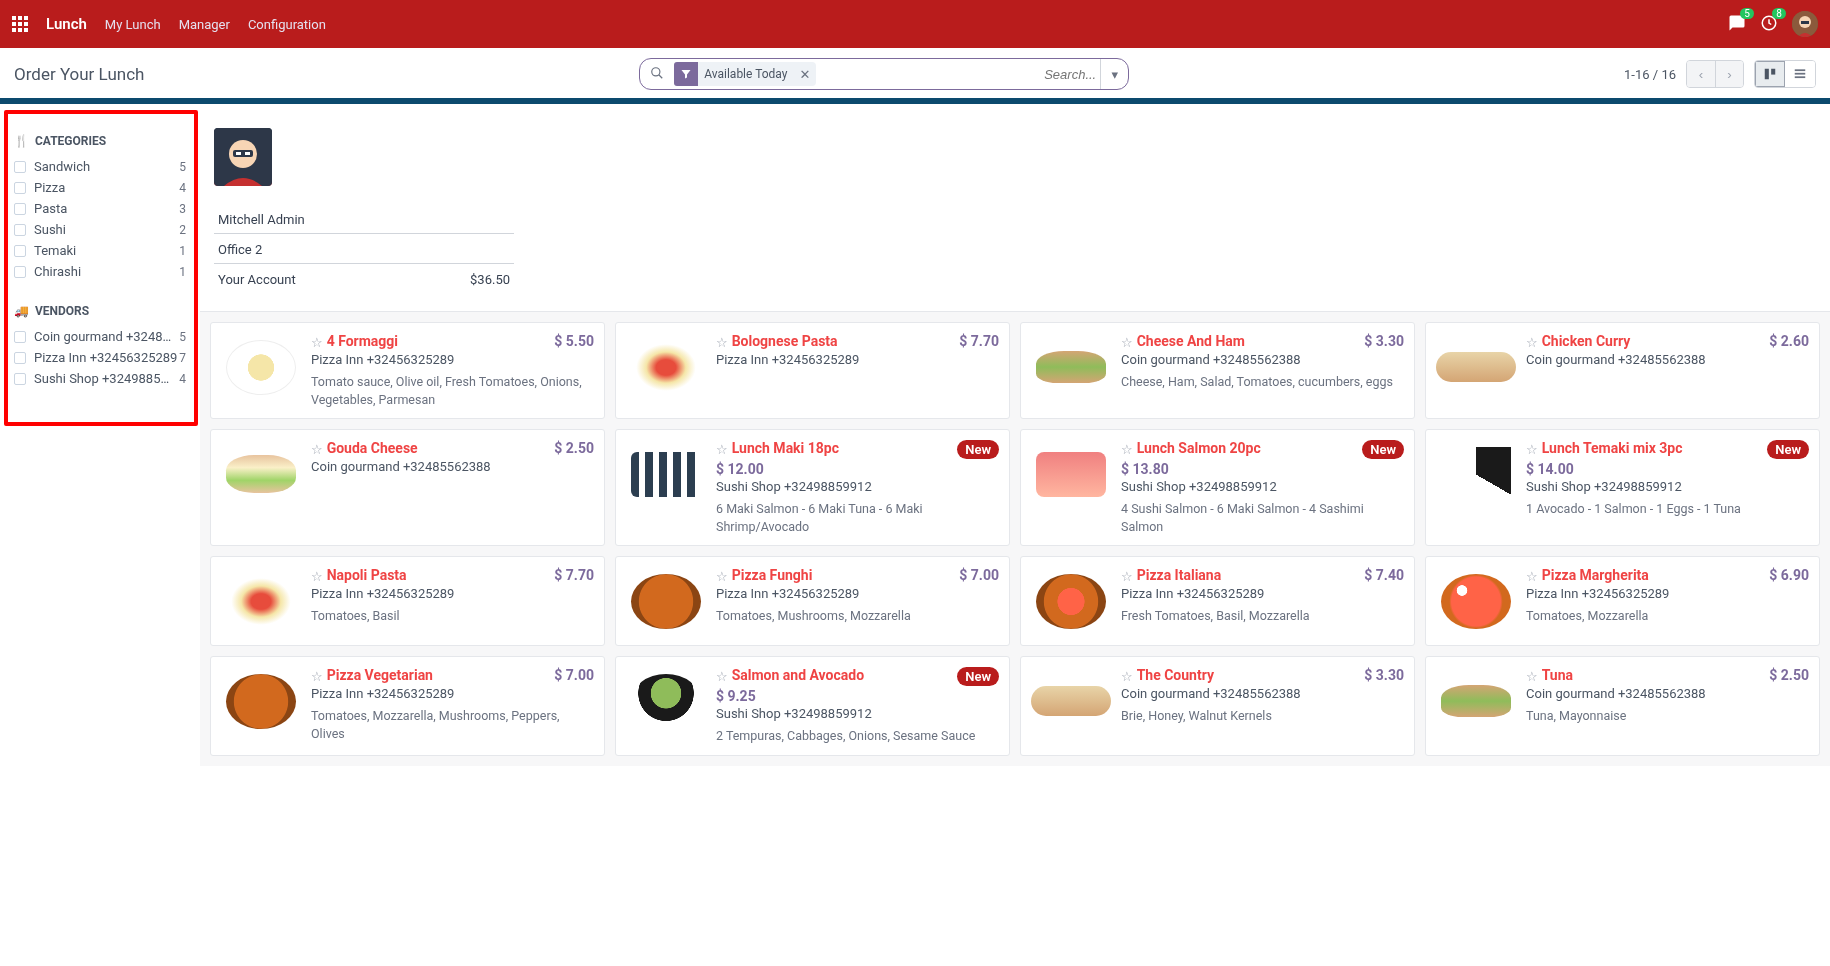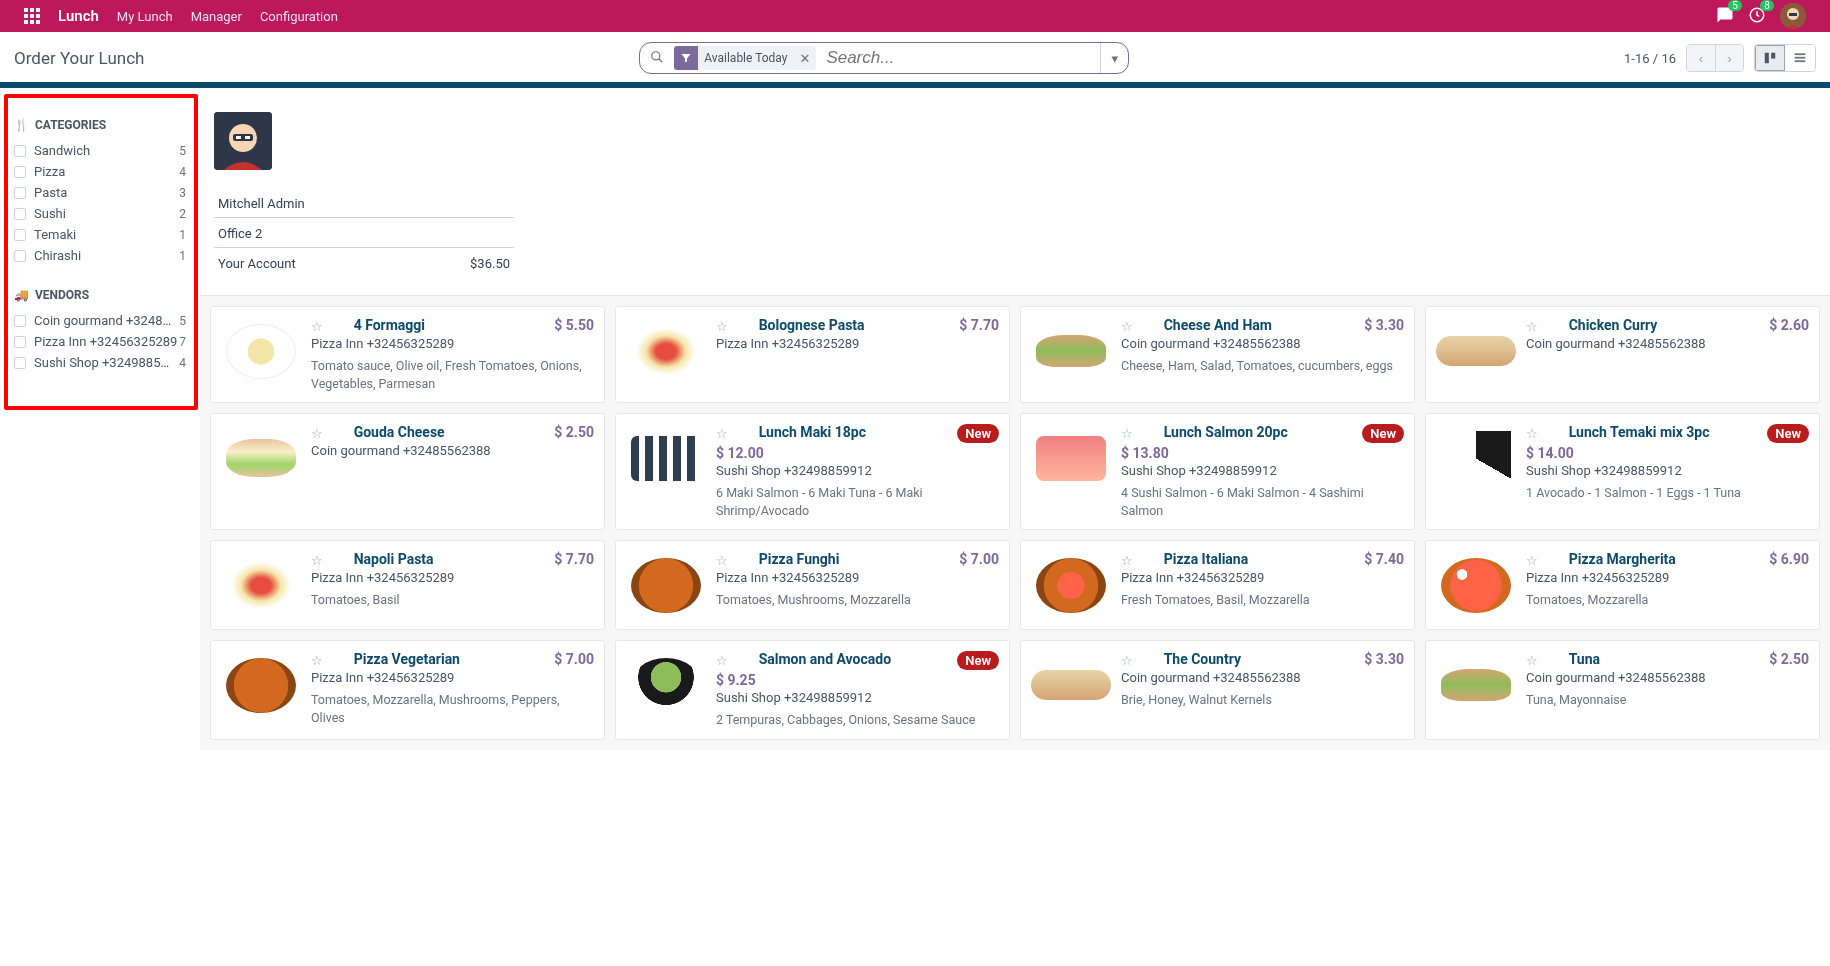--- a/index.html
+++ b/index.html
@@ -1,39 +1,39 @@
 <!DOCTYPE html>
 <html><head>
 <meta charset="utf-8">
 <style>
   * { box-sizing: border-box; margin: 0; padding: 0; }
   body { font-family: -apple-system, BlinkMacSystemFont, "Segoe UI", Roboto, sans-serif; font-size: 13px; color: #374151; background: #fff; }
   
   
-  .navbar { background: #be185d; color: #fff; height: 32px; display: flex; align-items: center; padding: 0 24px; }
+  .navbar { background: #b91c1c; color: #fff; height: 48px; display: flex; align-items: center; padding: 0 12px; }
   .navbar-left { display: flex; align-items: center; gap: 18px; }
   .apps-icon { display: grid; grid-template-columns: repeat(3,4px); grid-template-rows: repeat(3,4px); gap: 2px; cursor: pointer; }
   .apps-icon span { background: #fff; width: 4px; height: 4px; }
   .brand { font-weight: 600; font-size: 15px; }
   .nav-link { color: #e5e0ef; font-size: 13px; cursor: pointer; }
   .navbar-right { margin-left: auto; display: flex; align-items: center; gap: 14px; }
   .icon-badge { position: relative; cursor: pointer; }
   .badge { position: absolute; top: -6px; right: -8px; background: #22c55e; color: #fff; border-radius: 8px; font-size: 10px; padding: 0 4px; min-width: 14px; text-align: center; }
   .avatar { width: 26px; height: 26px; border-radius: 50%; background: linear-gradient(135deg,#8b5a3c 0%,#654321 100%); display: flex; align-items: center; justify-content: center; cursor: pointer; overflow: hidden; }
 
   
   .control-bar { display: flex; align-items: center; padding: 10px 14px 8px; border-bottom: 6px solid #0c4a6e; }
   .page-title { font-size: 17px; color: #4b5563; font-weight: 400; }
   .search-wrap { margin: 0 auto; display: flex; align-items: center; border: 1px solid #7c6a9c; border-radius: 12px; height: 32px; width: 490px; }
   .search-icon-box { padding: 0 10px; color: #6b7280; }
   .filter-chip { background: #eef2f6; border-radius: 4px; display: flex; align-items: center; height: 24px; margin-right: 6px; }
   .filter-chip .funnel { background: #7c6a9c; color: #fff; border-radius: 3px 0 0 3px; height: 24px; width: 24px; display: flex; align-items: center; justify-content: center; }
   .filter-chip span.lbl { padding: 0 6px; font-size: 12px; color: #4b5563; }
   .filter-chip .x { padding: 0 6px; color: #6b7280; cursor: pointer; }
-  .search-input { flex: 1; border: none; outline: none; font-size: 17px; font-style: italic; color: #9ca3af; padding: 0 4px; }
+  .search-input { flex: 1; border: none; outline: none; font-size: 13px; font-style: italic; color: #9ca3af; padding: 0 4px; text-align: right; }
   .search-caret { border-left: 1px solid #d1d5db; width: 28px; height: 100%; display: flex; align-items: center; justify-content: center; color: #6b7280; cursor: pointer; }
   .control-right { display: flex; align-items: center; gap: 10px; }
   .pager { font-size: 13px; color: #4b5563; }
   .pager-btns { display: flex; border: 1px solid #d1d5db; border-radius: 4px; overflow: hidden; }
   .pager-btns button { width: 28px; height: 26px; border: none; background: #f3f4f6; color: #9ca3af; cursor: pointer; }
   .pager-btns button + button { border-left: 1px solid #d1d5db; }
   .view-switch { display: flex; border: 1px solid #d1d5db; border-radius: 4px; overflow: hidden; }
   .view-switch button { width: 30px; height: 26px; border: none; background: #fff; cursor: pointer; display:flex; align-items:center; justify-content:center; }
   .view-switch button.active { background: #e8ecef; border: 1px solid #9ca3af; }
 
@@ -56,21 +56,21 @@
   .user-row:last-child { border: none; }
   .user-row .val { margin-left: auto; }
 
   .grid-wrap { background: #f7f7f8; border-top: 1px solid #e5e7eb; padding: 10px; }
   .grid { display: grid; grid-template-columns: repeat(4, 1fr); gap: 10px; }
   .card { background: #fff; border: 1px solid #e5e7eb; border-radius: 3px; padding: 10px; display: flex; gap: 10px; min-height: 88px; }
   .card-img { width: 80px; height: 68px; border-radius: 4px; flex-shrink: 0; display: flex; align-items: center; justify-content: center; }
   .card-body { flex: 1; min-width: 0; }
   .card-head { display: flex; align-items: flex-start; gap: 4px; }
   .star { color: #9ca3af; cursor: pointer; flex-shrink: 0; margin-top: 2px; }
-  .card-title { font-weight: 700; font-size: 14px; color: #0c4a6e; flex: 1; margin-left: 27px; }
+  .card-title { font-weight: 700; font-size: 14px; color: #ef4444; flex: 1; }
   .badge-new { background: #b91c1c; color: #fff; font-size: 13px; font-weight: 600; padding: 2px 8px; border-radius: 10px; margin-left: 4px; }
   .price { color: #7c6a9c; font-weight: 700; font-size: 14px; white-space: nowrap; margin-left: auto; }
   .price-below { display: block; text-align: left; margin-top: 2px; }
   .vendor { font-size: 13px; color: #4b5563; margin-top: 2px; }
   .desc { font-size: 12.5px; color: #6b7280; margin-top: 6px; line-height: 1.4; }
 
   
   .food { width: 70px; height: 55px; border-radius: 50%; }
   .food.pasta { background: radial-gradient(circle,#f5e6a8 30%,#fff 31%); border: 1px solid #eee; }
   .food.pasta2 { background: radial-gradient(ellipse,#e74c3c 20%,#f5e6a8 40%,#fff 60%); }

